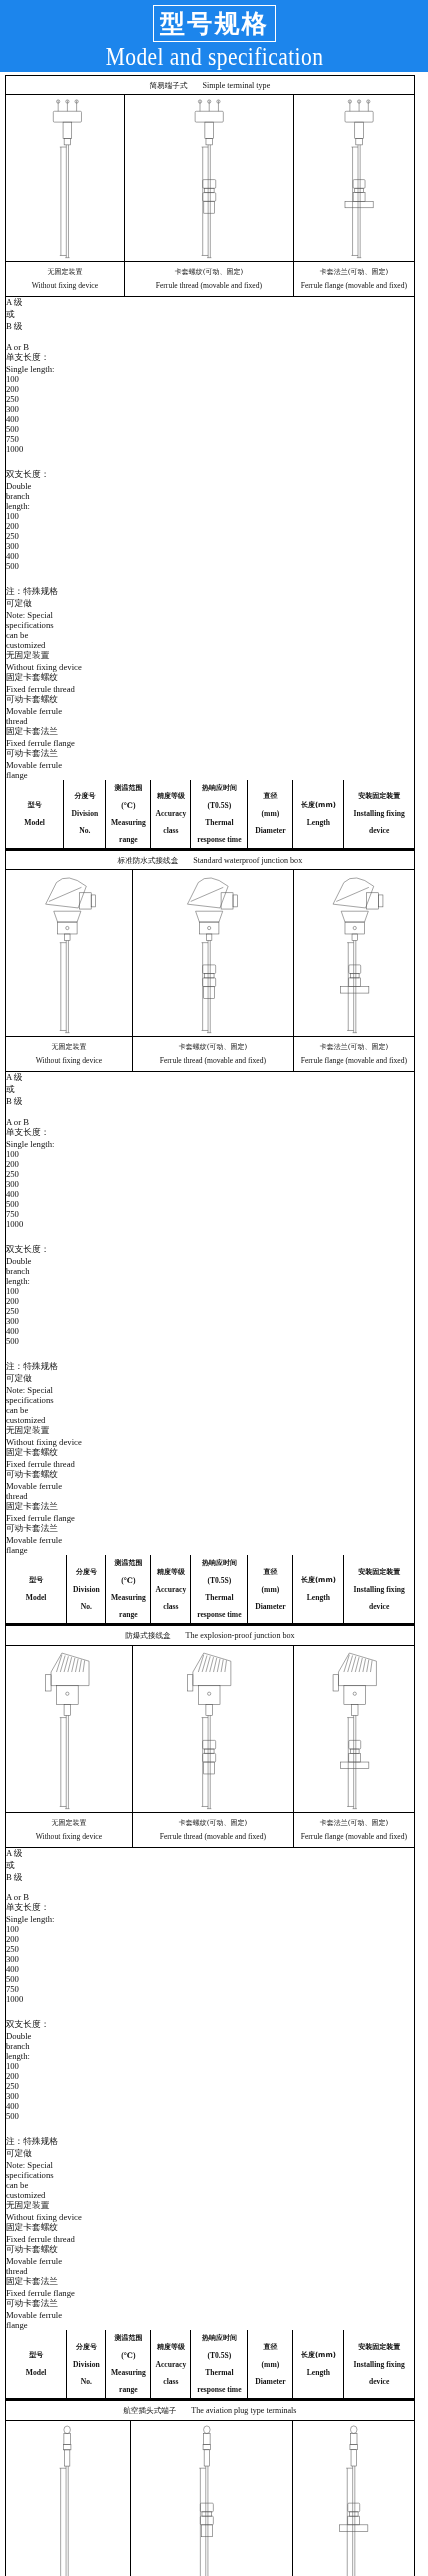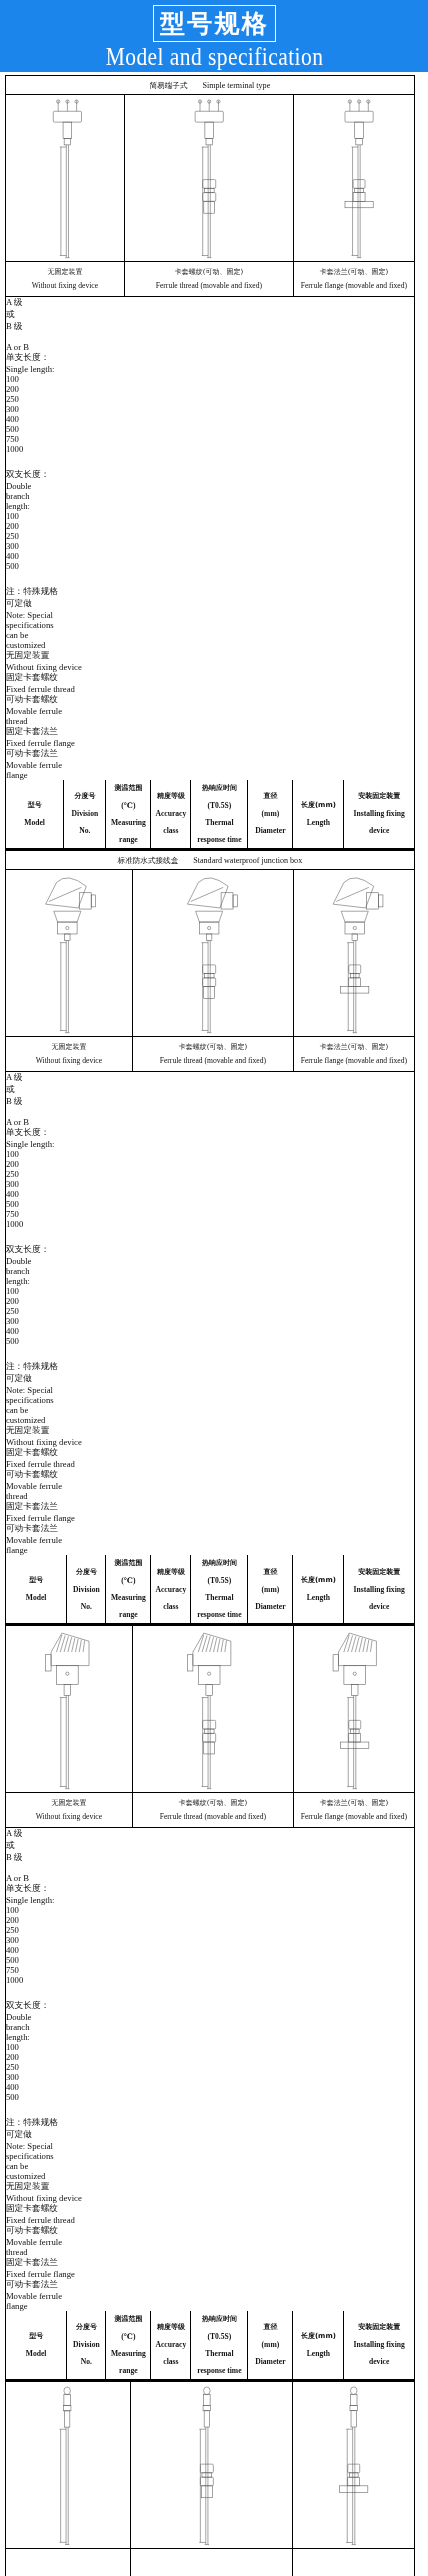--- a/index.html
+++ b/index.html
@@ -381,20 +381,24 @@
               <span style="display:block">Installing fixing</span>
               <span style="display:block">device</span>
             </th>
         </tr>
       </thead>
       <tbody></tbody>
     </table>
   </div>
 
   <div class="section">
+    <div class="sec-title">
+      <span class="cn">防爆式接线盒</span>
+      <span class="en">The explosion-proof junction box</span>
+    </div>
     <div class="img-row">
       <div class="img-cell" style="width:127px">
           <svg width="127" height="167" viewBox="0 0 234 308">
             <path d="M83 48 L103 13 L153 28 L153 73 L83 73 Z" stroke="#555" fill="none" stroke-width="1"></path>
             <line x1="103" y1="16" x2="93" y2="48" stroke="#555" fill="none" stroke-width="1"></line>
             <line x1="109" y1="17.5" x2="100" y2="48" stroke="#555" fill="none" stroke-width="1"></line>
             <line x1="115" y1="19" x2="107" y2="48" stroke="#555" fill="none" stroke-width="1"></line>
             <line x1="121" y1="20.5" x2="114" y2="48" stroke="#555" fill="none" stroke-width="1"></line>
             <line x1="127" y1="22" x2="121" y2="48" stroke="#555" fill="none" stroke-width="1"></line>
             <line x1="133" y1="23.5" x2="128" y2="48" stroke="#555" fill="none" stroke-width="1"></line>
@@ -551,20 +555,24 @@
               <span style="display:block">Installing fixing</span>
               <span style="display:block">device</span>
             </th>
         </tr>
       </thead>
       <tbody></tbody>
     </table>
   </div>
 
   <div class="section">
+    <div class="sec-title">
+      <span class="cn">航空插头式端子</span>
+      <span class="en">The aviation plug type terminals</span>
+    </div>
     <div class="img-row">
       <div class="img-cell" style="width:125px">
           <svg width="125" height="167" viewBox="0 0 231 308">
             <ellipse cx="113" cy="16" rx="6" ry="7" stroke="#555" fill="none" stroke-width="1"></ellipse>
             <rect x="107" y="23" width="12" height="20" stroke="#555" fill="none" stroke-width="1"></rect>
             <rect x="106" y="43" width="14" height="10" stroke="#555" fill="none" stroke-width="1"></rect>
             <rect x="108" y="53" width="10" height="30" stroke="#555" fill="none" stroke-width="1"></rect>
             <line x1="111" y1="83" x2="111" y2="300" stroke="#555" fill="none" stroke-width="1"></line>
             <line x1="115" y1="83" x2="115" y2="300" stroke="#555" fill="none" stroke-width="1"></line>
             <line x1="101" y1="87" x2="101" y2="296" stroke="#555" fill="none" stroke-width="1"></line>

